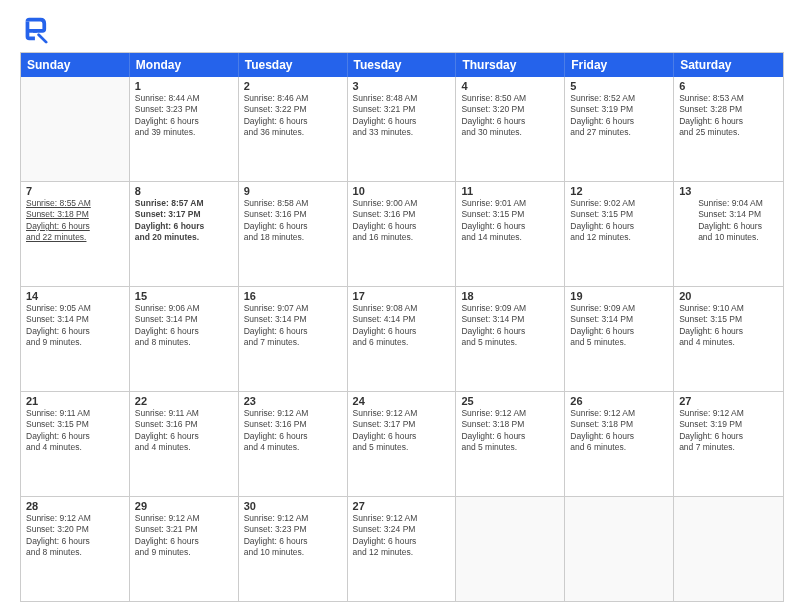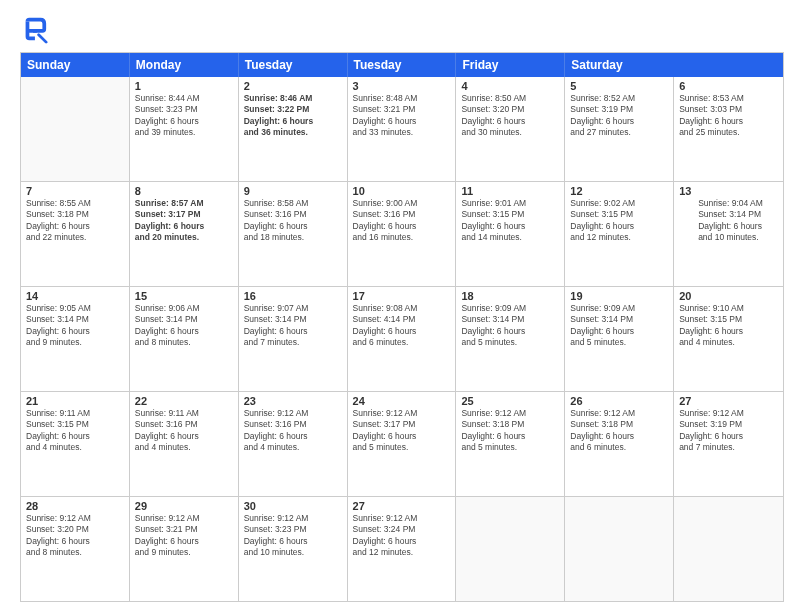--- a/index.html
+++ b/index.html
@@ -136,36 +136,37 @@
       <div class="subtitle"></div>
     </div>
   </div>
 
   <div class="calendar">
     <div class="cal-header-row" id="cal-header">
         <div class="cal-header-cell">Sunday</div>
         <div class="cal-header-cell">Monday</div>
         <div class="cal-header-cell">Tuesday</div>
         <div class="cal-header-cell">Tuesday</div>
+        <div class="cal-header-cell">Thursday</div>
         <div class="cal-header-cell">Friday</div>
         <div class="cal-header-cell">Saturday</div>
       </div>
     <div class="cal-body" id="cal-body">
         <div class="cal-row">
           <div class="cal-cell empty"></div>
           <div class="cal-cell">
             <span class="day-num">1</span>
             <div class="cell-text" style="white-space: pre-line;">Sunrise: 8:44 AM
 Sunset: 3:23 PM
 Daylight: 6 hours
 and 39 minutes.</div>
           </div>
           <div class="cal-cell">
             <span class="day-num">2</span>
-            <div class="cell-text" style="white-space: pre-line; font-weight: bold;">Sunrise: 8:46 AM
+            <div class="cell-text" style="white-space: pre-line;">Sunrise: 8:46 AM
 Sunset: 3:22 PM
 Daylight: 6 hours
 and 36 minutes.</div>
           </div>
           <div class="cal-cell">
             <span class="day-num">3</span>
             <div class="cell-text" style="white-space: pre-line;">Sunrise: 8:48 AM
 Sunset: 3:21 PM
 Daylight: 6 hours
 and 33 minutes.</div>
@@ -180,29 +181,29 @@
           <div class="cal-cell">
             <span class="day-num">5</span>
             <div class="cell-text" style="white-space: pre-line;">Sunrise: 8:52 AM
 Sunset: 3:19 PM
 Daylight: 6 hours
 and 27 minutes.</div>
           </div>
           <div class="cal-cell">
             <span class="day-num">6</span>
             <div class="cell-text" style="white-space: pre-line;">Sunrise: 8:53 AM
-Sunset: 3:03 PM
+Sunset: 3:28 PM
 Daylight: 6 hours
 and 25 minutes.</div>
           </div>
         </div>
         <div class="cal-row">
           <div class="cal-cell">
             <span class="day-num">7</span>
-            <div class="cell-text" style="white-space: pre-line;">Sunrise: 8:55 AM
+            <div class="cell-text" style="white-space: pre-line; text-decoration: underline;">Sunrise: 8:55 AM
 Sunset: 3:18 PM
 Daylight: 6 hours
 and 22 minutes.</div>
           </div>
           <div class="cal-cell">
             <span class="day-num">8</span>
             <div class="cell-text" style="white-space: pre-line; font-weight: bold;">Sunrise: 8:57 AM
 Sunset: 3:17 PM
 Daylight: 6 hours
 and 20 minutes.</div>

